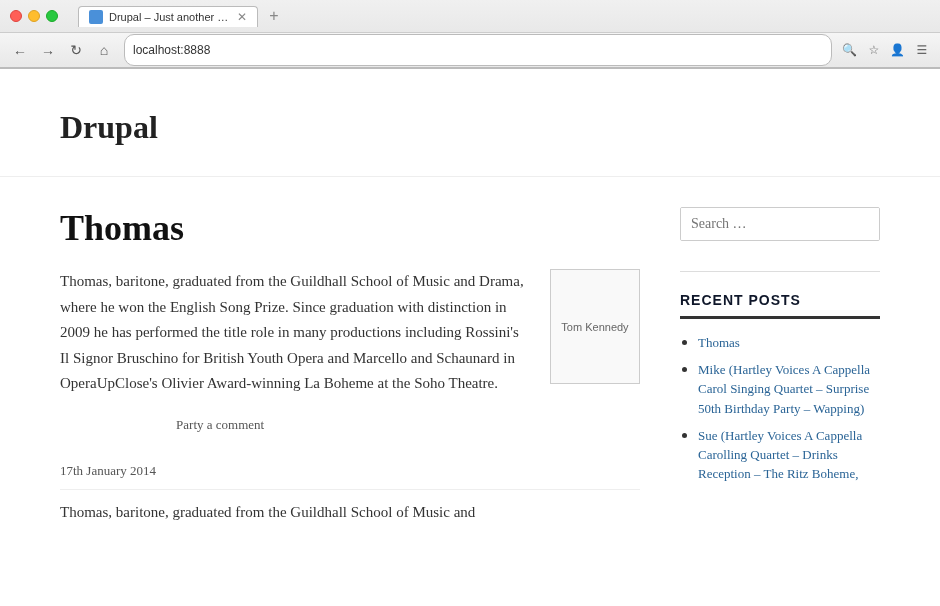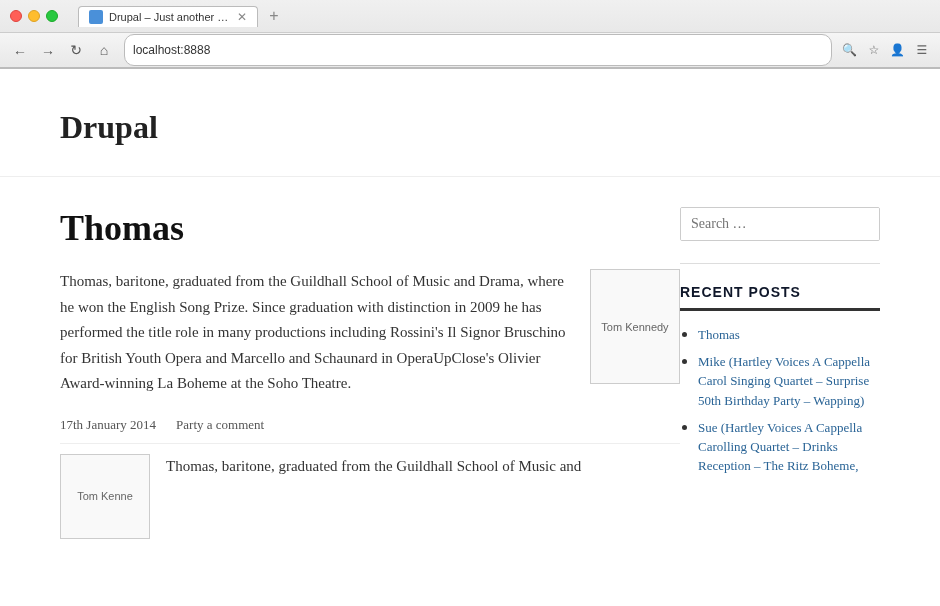--- a/index.html
+++ b/index.html
@@ -175,20 +175,21 @@
 
     .site-tagline {
       font-size: 14px;
       color: #777;
       font-family: Georgia, serif;
     }
 
     .content-area {
       display: flex;
       padding: 30px 60px;
+      gap: 40px;
     }
 
     .main-content {
       flex: 1;
       max-width: 620px;
     }
 
     .sidebar {
       width: 200px;
       flex-shrink: 0;
@@ -237,20 +238,21 @@
       display: flex;
       gap: 20px;
       margin-top: 16px;
       font-size: 13px;
       color: #888;
       font-family: Georgia, serif;
     }
 
     .post-meta-date {
       color: #555;
+      margin-top: 46px;
     }
 
     .post-meta-link {
       color: #555;
       text-decoration: none;
     }
 
     
     .post-preview {
       display: flex;
@@ -278,21 +280,21 @@
 
     .preview-text {
       font-size: 15px;
       line-height: 1.6;
       color: #333;
       font-family: Georgia, serif;
     }
 
     
     .search-widget {
-      margin-bottom: 22px;
+      margin-bottom: 30px;
     }
 
     .search-form {
       display: flex;
       border: 1px solid #ccc;
       border-radius: 2px;
       overflow: hidden;
     }
 
     .search-input {
@@ -406,23 +408,20 @@
           <span>Tom Kennedy</span>
         </div>
       </div>
 
       <div class="post-meta">
         <span class="post-meta-date">17th January 2014</span>
         <a class="post-meta-link" href="#">Party a comment</a>
       </div>
 
       <div class="post-preview">
-        <div class="preview-image">
-          <span>Tom Kenne</span>
-        </div>
         <p class="preview-text">Thomas, baritone, graduated from the Guildhall School of Music and</p>
       </div>
 
     </main>
 
     <aside class="sidebar">
 
       <div class="search-widget">
         <div class="search-form">
           <input class="search-input" type="text" placeholder="Search …" style="">

